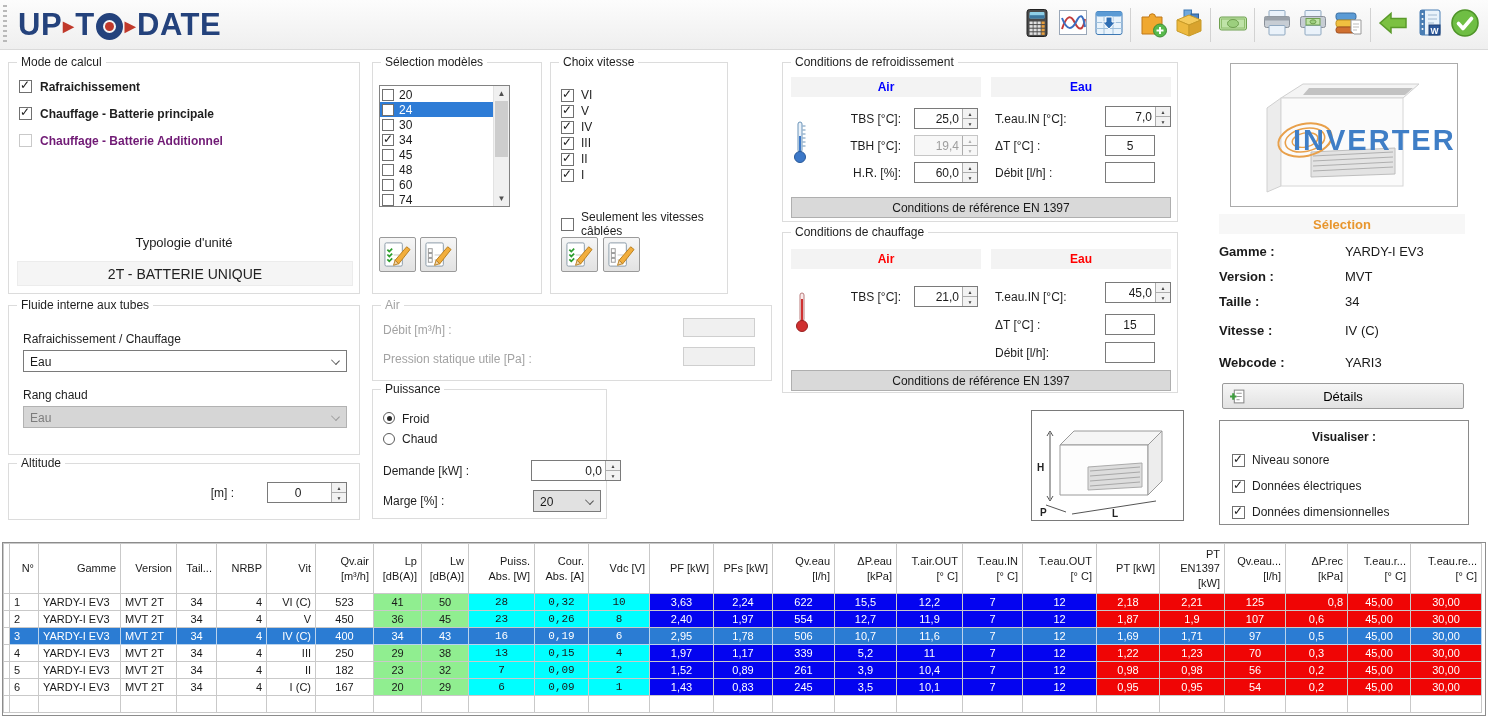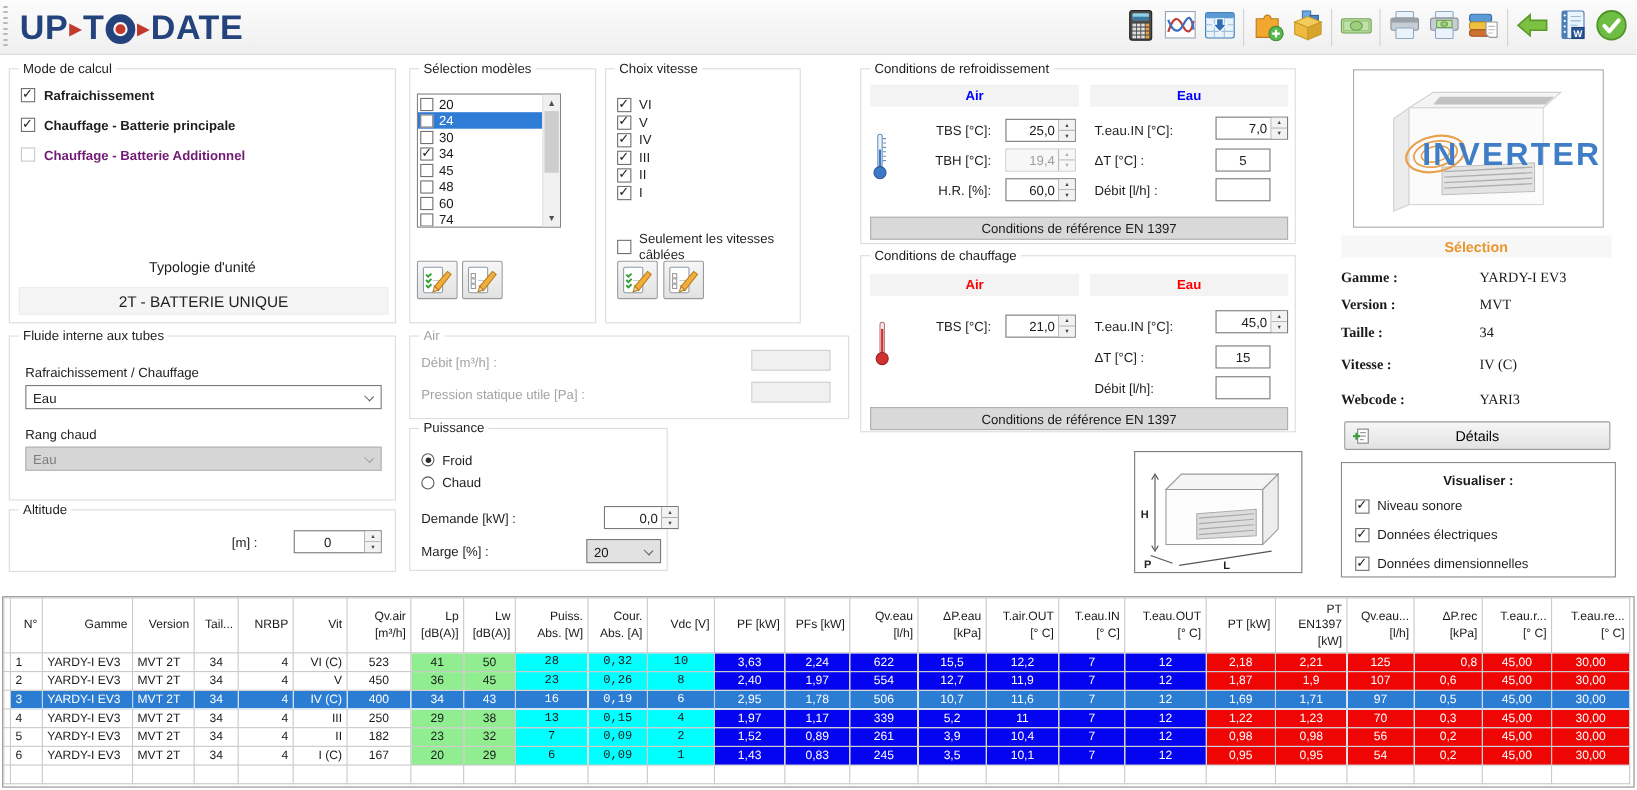--- a/index.html
+++ b/index.html
@@ -96,21 +96,21 @@
   .edit-btn { width:37px; height:35px; position:absolute; }
   .edit-btn svg { width:29px; height:29px; }
   .ec { stroke:#2E9E2E; stroke-width:1.8; fill:none; }
   .eb { fill:#fff; stroke:#9A9A9A; }
 
   
   .img-box { position:absolute; left:1230px; top:63px; width:228px; height:144px; border:1px solid #ABABAB; background:#fff; }
   .sel-hdr { position:absolute; left:1219px; top:214px; width:246px; height:20px; background:#F7F7F7;
              color:var(--sel-orange); font-weight:bold; font-size:13px; text-align:center; padding-top:3px; }
   .sel-details { position:absolute; left:1219px; top:244px; width:246px; height:135px; }
-  .sel-row { position:absolute; left:0; width:100%; display:flex; font-size:13px;font-family:Liberation Serif, serif; }
+  .sel-row { position:absolute; left:0; width:100%; display:flex; font-size:13px; }
   .sel-row .sl { font-weight:bold; width:126px; }
   .dim-box { position:absolute; left:1031px; top:410px; width:153px; height:111px; border:1px solid #7A7A7A; background:#fff; }
   .vis-box { position:absolute; left:1219px; top:420px; width:250px; height:105px; border:1px solid #8A8A8A; background:#fff; }
   .vis-title { position:absolute; top:9px; left:0; width:100%; text-align:center; font-weight:bold; font-size:12px; }
 
   
   .tbl-wrap { position:absolute; left:2px; top:542px; width:1484px; height:174px; overflow:hidden;
               border:1px solid #8C8C8C; background:#fff; }
   table { border-collapse:collapse; table-layout:fixed; font-size:11px; }
   th { font-weight:normal; border:1px solid #C9C9C9; padding:2px 4px; text-align:right;
@@ -526,21 +526,21 @@
     <span class="grp-title">Puissance</span>
     <div style="position:absolute;left:10px;top:22px;display:flex;align-items:flex-start;gap:7px;">
       <span class="radio sel"></span>
       <span class="lbl">Froid</span>
     </div>
     <div style="position:absolute;left:10px;top:42px;display:flex;align-items:center;gap:7px;">
       <span class="radio"></span>
       <span class="lbl">Chaud</span>
     </div>
     <div class="lbl" style="position:absolute;left:10px;top:74px;">Demande [kW] :</div>
-    <div class="spin" style="left:176px;top:70px;width:68px;">
+    <div class="spin" style="left:158px;top:70px;width:90px;">
       <span class="spin-val">0,0</span>
       <span class="spin-btns">
           <span class="su">▲</span>
           <span class="sd">▼</span>
         </span>
     </div>
     <div class="lbl" style="position:absolute;left:10px;top:104px;">Marge [%] :</div>
     <div class="combo gray" style="left:160px;top:100px;width:68px;">
       <span>20</span>
       <span class="chev"></span>

